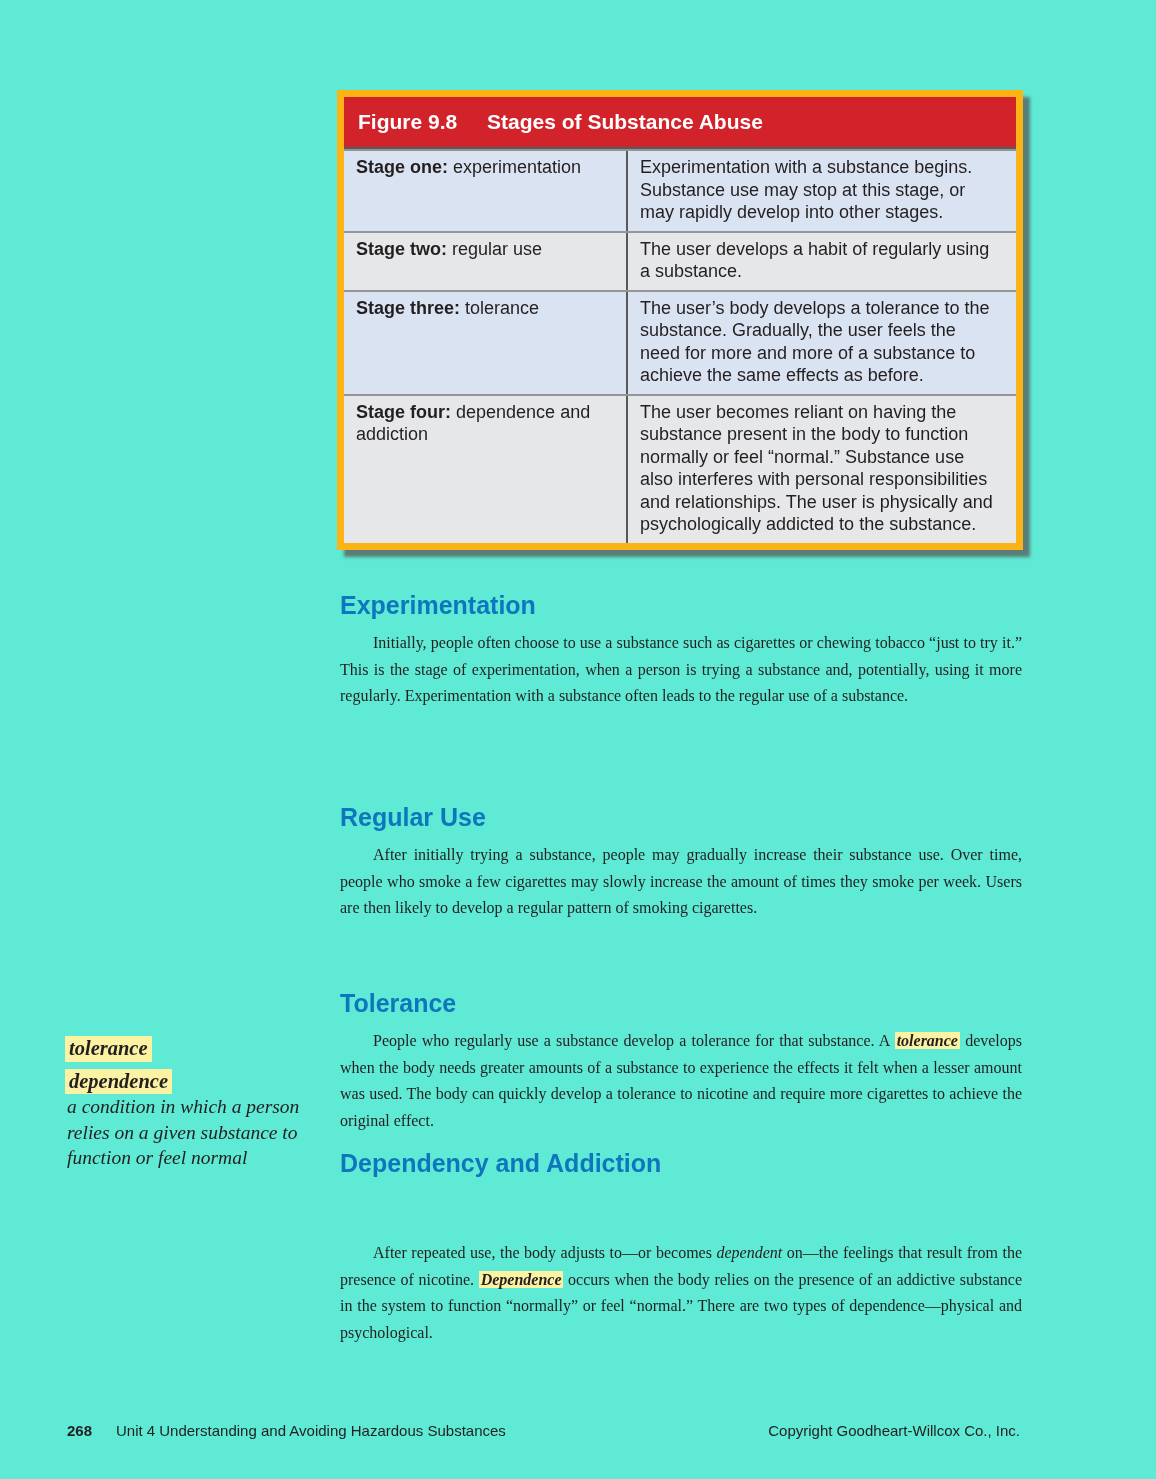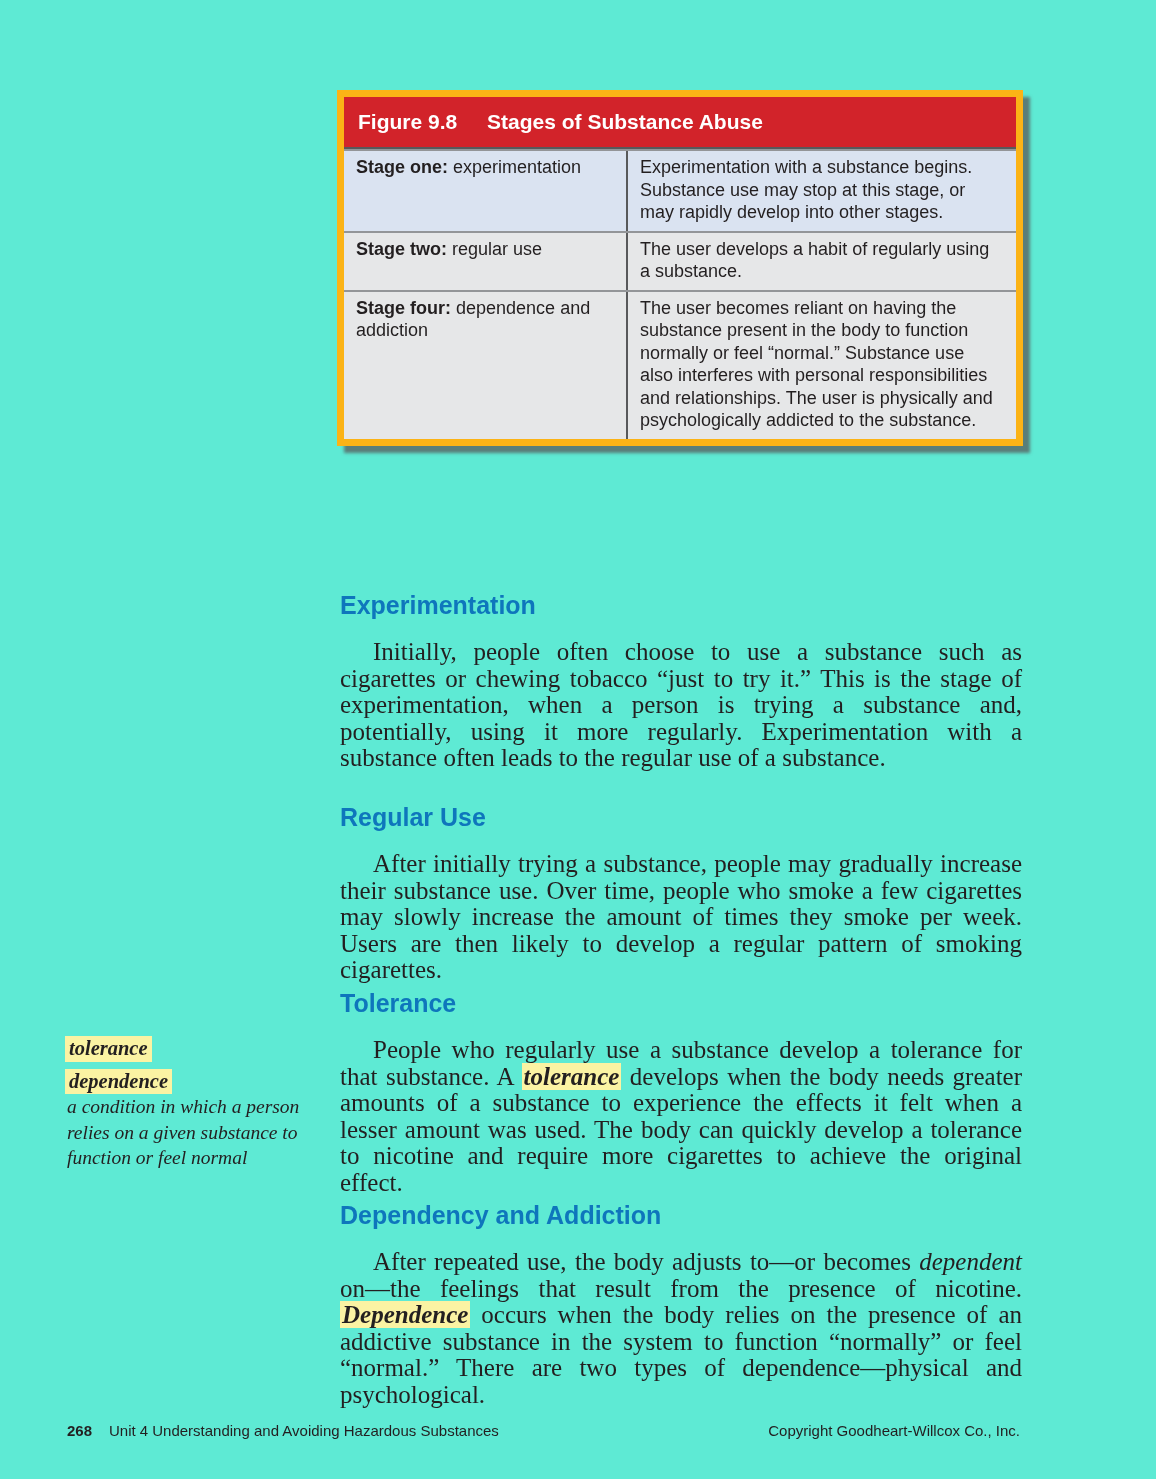--- a/index.html
+++ b/index.html
@@ -39,21 +39,21 @@
   .stage-bold { font-weight:bold; }
 
   
   .section-heading {
     position:absolute; left:340px; width:682px;
     font-size:25px; line-height:28px; font-weight:bold; color:#0e76bc;
   }
   .body-para {
     position:absolute; left:340px; width:682px;
     font-family:"Liberation Serif", serif;
-    font-size:25px; line-height:26.5px;
+    font-size:16px; line-height:26.5px;
     text-align:justify; text-indent:33px;
     color:#231f20;
   }
   .term {
     font-weight:bold; font-style:italic;
     background:#fbf3a3; padding:0 2px;
   }
   .em { font-style:italic; }
 
   
@@ -69,21 +69,21 @@
   }
   .def-item + .def-item { margin-top:7px; }
 
   
   .footer {
     position:absolute; left:67px; top:1422px; width:953px;
     display:flex; align-items:baseline;
     font-size:15px; color:#231f20;
   }
   .footer-page { font-weight:bold; }
-  .footer-unit { margin-left:17px; }
+  .footer-unit { margin-left:24px; }
   .footer-title { margin-left:4px; }
   .footer-copyright { margin-left:auto; }
 </style>
 </head>
 <body>
 
 <div class="page">
 
   <div class="figure-box">
     <div class="figure-header">
@@ -100,40 +100,47 @@
     </div>
 
     <div class="figure-row row-gray">
       <div class="cell cell-stage">
         <span class="stage-bold">Stage two:</span>
         <span>regular use</span>
       </div>
       <div class="cell">The user develops a habit of regularly using a substance.</div>
     </div>
 
+    <div class="figure-row row-blue">
+      <div class="cell cell-stage">
+        <span class="stage-bold">Stage three:</span>
+        <span>tolerance</span>
+      </div>
+      <div class="cell">The user’s body develops a tolerance to the substance. Gradually, the user feels the need for more and more of a substance to achieve the same effects as before.</div>
+    </div>
 
     <div class="figure-row row-gray">
       <div class="cell cell-stage">
         <span class="stage-bold">Stage four:</span>
         <span>dependence and addiction</span>
       </div>
       <div class="cell">The user becomes reliant on having the substance present in the body to function normally or feel “normal.” Substance use also interferes with personal responsibilities and relationships. The user is physically and psychologically addicted to the substance.</div>
     </div>
   </div>
 
   <h2 class="section-heading" style="top:570px;">Experimentation</h2>
   <p class="body-para" style="top:614px;"><span>Initially, people often choose to use a substance such as cigarettes or chewing tobacco “just to try it.”  This is the stage of experimentation, when a person is trying a substance and, potentially, using it more regularly. Experimentation with a substance often leads to the regular use of a substance.</span></p>
 
   <h2 class="section-heading" style="top:782px;">Regular Use</h2>
   <p class="body-para" style="top:826px;"><span>After initially trying a substance, people may gradually increase their substance use. Over time, people who smoke a few cigarettes may slowly increase the amount of times they smoke per week. Users are then likely to develop a regular pattern of smoking cigarettes.</span></p>
 
   <h2 class="section-heading" style="top:968px;">Tolerance</h2>
   <p class="body-para" style="top:1012px;"><span>People who regularly use a substance develop a tolerance for that substance. A </span><span class="term">tolerance</span><span> develops when the body needs greater amounts of a substance to experience the effects it felt when a lesser amount was used. The body can quickly develop a tolerance to nicotine and require more cigarettes to achieve the original effect.</span></p>
 
-  <h2 class="section-heading" style="top:1180px;">Dependency and Addiction</h2>
+  <h2 class="section-heading" style="top:1128px;">Dependency and Addiction</h2>
   <p class="body-para" style="top:1224px;"><span>After repeated use, the body adjusts to—or becomes </span><span class="em">dependent</span><span> on—the feelings that result from the presence of nicotine. </span><span class="term">Dependence</span><span> occurs when the body relies on the presence of an addictive substance in the system to function “normally” or feel “normal.” There are two types of dependence—physical and psychological.</span></p>
 
   <div class="margin-defs">
     <div class="def-item">
       <span class="def-term">tolerance</span>
     </div>
     <div class="def-item">
       <span class="def-term">dependence</span>
       <div class="def-text">a condition in which a person relies on a given substance to function or feel normal</div>
     </div>

